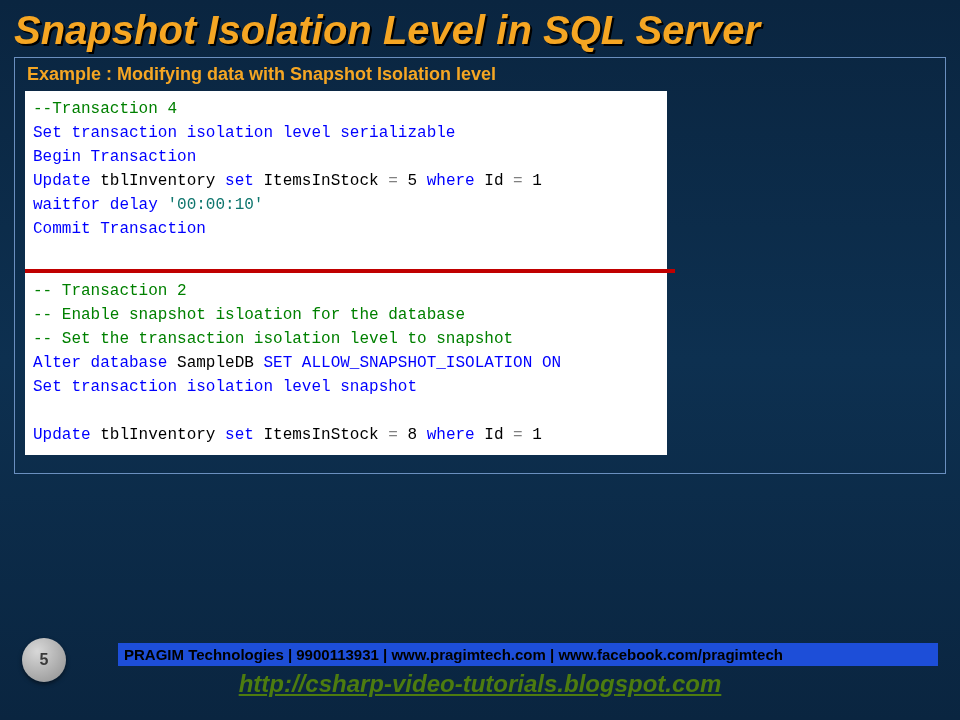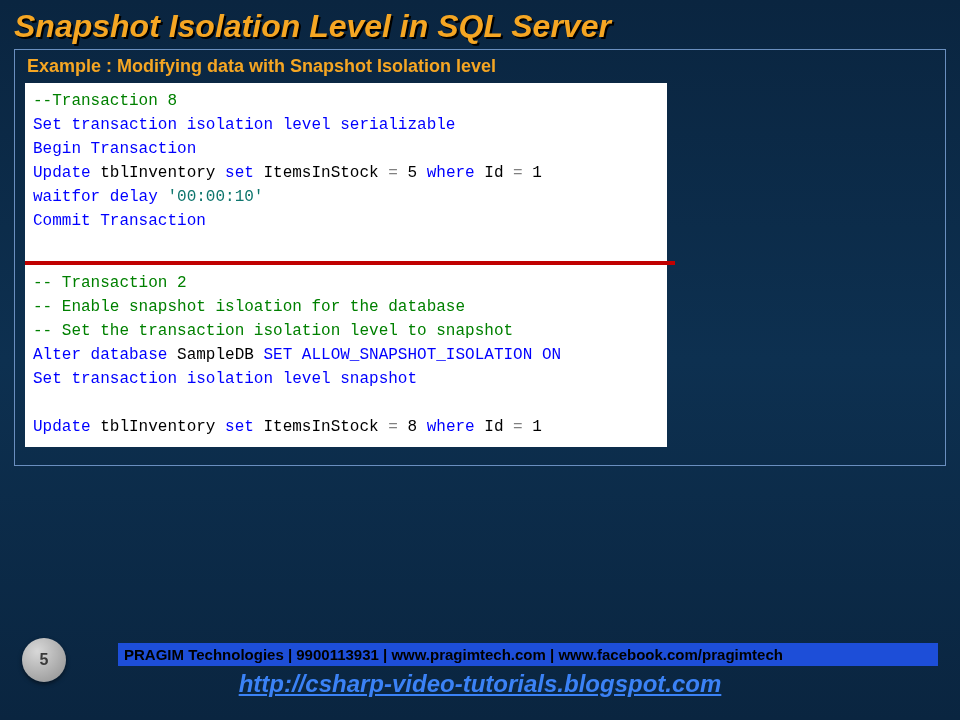--- a/index.html
+++ b/index.html
@@ -6,21 +6,21 @@
   body {
     width: 960px;
     height: 720px;
     background: linear-gradient(180deg, #0a2540 0%, #0d3050 50%, #0a2540 100%);
     font-family: Arial, Helvetica, sans-serif;
     position: relative;
     overflow: hidden;
   }
   .slide-title {
     color: #f5a623;
-    font-size: 32px;
+    font-size: 40px;
     font-weight: bold;
     font-style: italic;
     padding: 8px 14px 4px 14px;
     text-shadow: 2px 2px 0 #000;
     white-space: nowrap;
   }
   .content-box {
     border: 1px solid #6a8fbf;
     margin: 0 14px;
     padding: 6px 10px 18px 10px;
@@ -73,21 +73,21 @@
     font-weight: bold;
     color: #000;
     white-space: nowrap;
     overflow: hidden;
   }
   .footer-link {
     position: absolute;
     left: 0; right: 0;
     bottom: 22px;
     text-align: center;
-    color: #3b82f6;
+    color: #4d7c0f;
     font-size: 24px;
     font-weight: bold;
     font-style: italic;
     text-decoration: underline;
   }
   .page-badge {
     position: absolute;
     left: 22px;
     bottom: 38px;
     width: 44px;
@@ -105,21 +105,21 @@
 </style>
 </head>
 <body>
 
 <div class="slide-title">Snapshot Isolation Level in SQL Server</div>
 
 <div class="content-box">
   <div class="example-title">Example : Modifying data with Snapshot Isolation level</div>
 
   <div class="code-panel">
-    <div class="code-line"><span class="c-comment">--Transaction 8</span></div>
+    <div class="code-line"><span class="c-comment">--Transaction 4</span></div>
     <div class="code-line"><span class="c-keyword">Set transaction isolation level serializable</span></div>
     <div class="code-line"><span class="c-keyword">Begin Transaction</span></div>
     <div class="code-line"><span class="c-keyword">Update</span><span class="c-plain"> tblInventory </span><span class="c-keyword">set</span><span class="c-plain"> ItemsInStock </span><span class="c-operator">=</span><span class="c-plain"> 5 </span><span class="c-keyword">where</span><span class="c-plain"> Id </span><span class="c-operator">=</span><span class="c-plain"> 1</span></div>
     <div class="code-line"><span class="c-keyword">waitfor delay </span><span class="c-string">'00:00:10'</span></div>
     <div class="code-line"><span class="c-keyword">Commit Transaction</span></div>
     <div class="code-line">&nbsp;</div>
     <div class="divider"></div>
     <div class="code-line"><span class="c-comment">-- Transaction 2</span></div>
     <div class="code-line"><span class="c-comment">-- Enable snapshot isloation for the database</span></div>
     <div class="code-line"><span class="c-comment">-- Set the transaction isolation level to snapshot</span></div>

